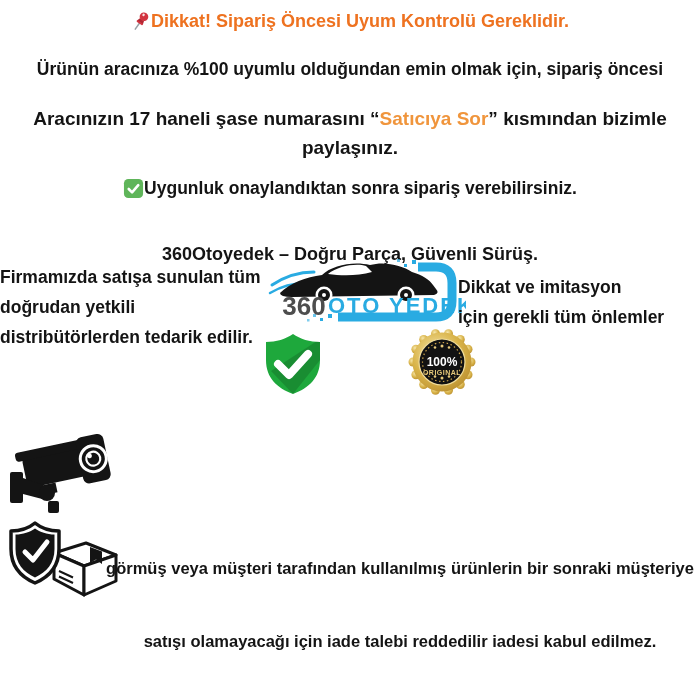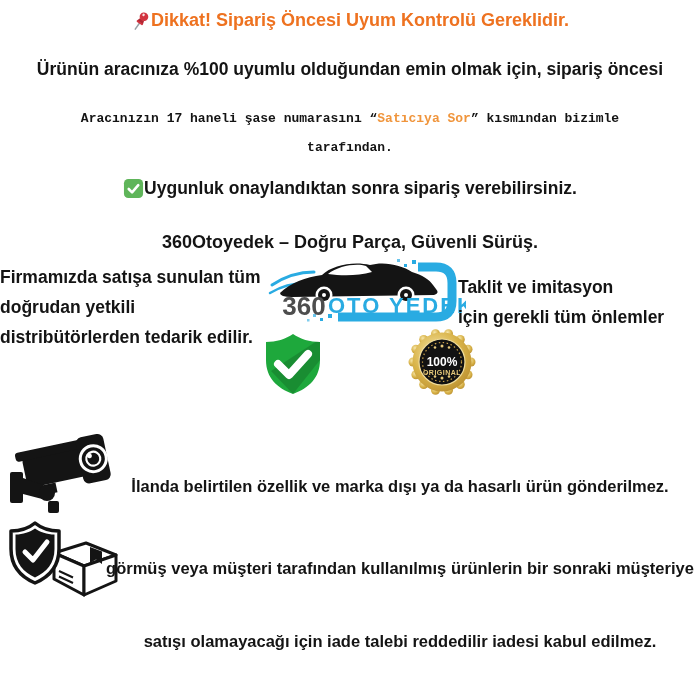--- a/index.html
+++ b/index.html
@@ -5,28 +5,28 @@
   * { margin:0; padding:0; box-sizing:border-box; }
   html,body { width:700px; height:700px; background:#fff; }
   body {
     font-family:"Liberation Sans", sans-serif;
     font-weight:bold;
     color:var(--text-black,#141414);
     overflow:hidden;
   }
   .canvas { position:relative; width:700px; height:700px; background:#fff; }
   .line { position:absolute; left:0; width:700px; text-align:center; white-space:nowrap; }
-  .iconline { display:flex; justify-content:center; gap:0; }
+  .iconline { display:flex; justify-content:center; align-items:center; gap:0; }
 
   .heading   { top:10px;  font-size:18px;   color:var(--heading-orange,#EE7220); }
   .l-compat  { top:59px;  font-size:17.5px; }
-  .l-request { top:104px; font-size:13px; line-height:29px;font-family:Liberation Mono, monospace; }
+  .l-request { top:104px; font-size:19px; line-height:29px; }
   .l-request .hl { color:var(--highlight-orange,#F0953C); }
   .l-confirm { top:178px; font-size:17.5px; }
-  .l-brand   { top:232px; font-size:18px; }
+  .l-brand   { top:244px; font-size:18px; }
 
   .col { position:absolute; text-align:left; font-size:17.5px; line-height:30px; white-space:nowrap; }
   .col-left  { left:0;     top:262px; width:278px; }
   .col-right { left:458px; top:272px; width:242px; }
 
   .logo-box   { position:absolute; left:266px; top:257px; width:200px; height:76px; }
   .shield-box { position:absolute; left:257px; top:331px; width:72px;  height:66px; }
   .badge-box  { position:absolute; left:403px; top:326px; width:78px;  height:72px; }
 
   .cam-box  { position:absolute; left:6px; top:420px; width:112px; height:98px; }
@@ -57,21 +57,21 @@
       </g>
     </svg>
     <span>Dikkat! Sipariş Öncesi Uyum Kontrolü Gereklidir.</span>
   </div>
 
   <div class="line l-compat">Ürünün aracınıza %100 uyumlu olduğundan emin olmak için, sipariş öncesi</div>
 
   <div class="line l-request">
     <span>Aracınızın 17 haneli şase numarasını “</span><span class="hl">Satıcıya Sor</span><span>” kısmından bizimle</span>
     <br>
-    <span>tarafından.</span>
+    <span>paylaşınız.</span>
   </div>
 
   <div class="line l-confirm iconline">
     <svg width="21" height="21" viewBox="0 0 22 22">
       <rect x="1" y="1" width="20" height="20" rx="4.5" fill="#5FB55A"></rect>
       <path d="M6,11.5 L9.5,15 L16,7.5" stroke="#ffffff" stroke-width="2.7" fill="none" stroke-linecap="round" stroke-linejoin="round"></path>
     </svg>
     <span>Uygunluk onaylandıktan sonra sipariş verebilirsiniz.</span>
   </div>
 
@@ -164,21 +164,21 @@
         <circle cx="32" cy="50.5" r="1.3"></circle>
           <circle cx="39" cy="52" r="1.5"></circle>
           <circle cx="46" cy="50.5" r="1.3"></circle>
       </g>
       <text x="39" y="39.5" text-anchor="middle" font-size="12" fill="#ffffff">100%</text>
       <text x="39" y="48.5" text-anchor="middle" font-size="7" letter-spacing="0.5" fill="#e6c97a">ORIGINAL</text>
     </svg>
   </div>
 
   <div class="col col-right">
-    <div>Taklit ve imitasyon</div>
+    <div>Dikkat ve imitasyon</div>
     <div>için gerekli tüm önlemler</div>
   </div>
 
   <div class="cam-box">
     <svg width="112" height="98" viewBox="0 0 112 98">
       <g fill="#141414">
         <g transform="rotate(-12 60 45)">
           <rect x="18" y="30" width="62" height="30" rx="4"></rect>
           <rect x="12" y="23" width="76" height="9" rx="3"></rect>
           <rect x="74" y="21" width="28" height="47" rx="6"></rect>
@@ -191,21 +191,20 @@
       </g>
       <g transform="rotate(-12 60 45)" fill="none" stroke="#ffffff">
         <circle cx="88" cy="44.5" r="13" stroke-width="3"></circle>
         <circle cx="88" cy="44.5" r="7" stroke-width="2.2"></circle>
         <circle cx="85" cy="41" r="2.3" fill="#ffffff" stroke="none"></circle>
       </g>
     </svg>
   </div>
 
 
-  <div class="nline n2">İlanda belirtilen özellik ve marka dışı ya da hasarlı ürün gönderilmez.</div>
 
   <div class="sbox-box">
     <svg width="118" height="90" viewBox="0 0 118 90">
       <g fill="#ffffff" stroke="#141414" stroke-width="3" stroke-linejoin="round">
         <polygon points="52,34 84,24 114,36 82,47"></polygon>
         <polygon points="52,34 52,60 82,76 82,47"></polygon>
         <polygon points="82,47 114,36 114,62 82,76"></polygon>
       </g>
       <polygon points="88,28 100,32.5 100,45 94,40.5 88,44" fill="#141414"></polygon>
       <line x1="57" y1="52" x2="71" y2="58.5" stroke="#141414" stroke-width="2"></line>

